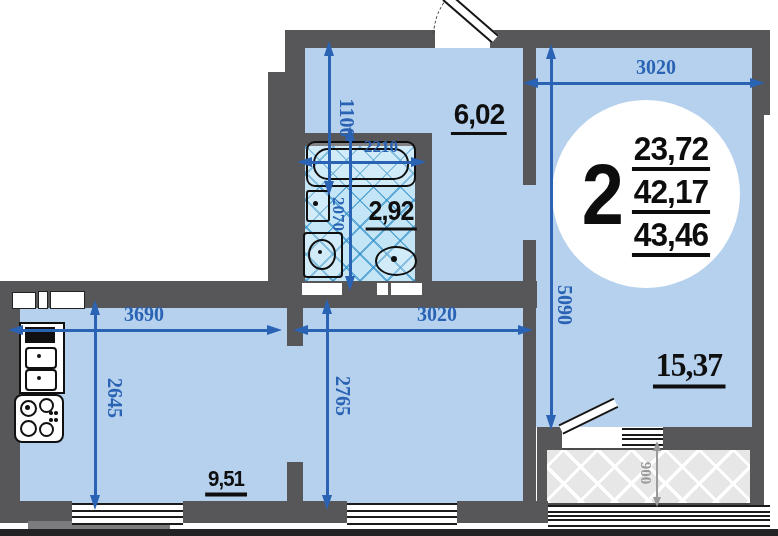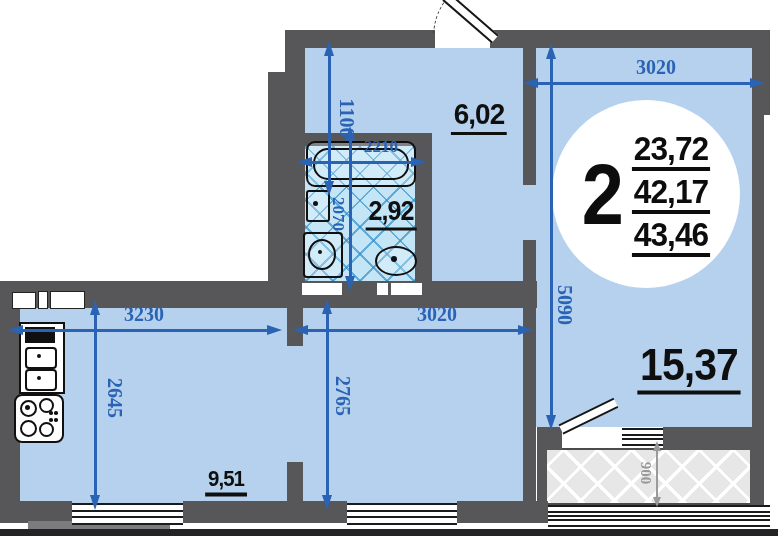--- a/index.html
+++ b/index.html
@@ -160,31 +160,31 @@
   <div class="dimv at ab" style="left:94px;top:314px;height:182px;"></div>
   <div class="dimh al ar" style="left:307px;top:329px;width:212px;"></div>
   <div class="dimv at ab" style="left:326px;top:313px;height:183px;"></div>
   <div class="dimv at ab sm gray" style="left:656px;top:450px;height:48px;width:2px;"></div>
 
   <div class="dlab v" style="left:346px;top:118px;">1100</div>
   <div class="dlab s" style="left:381px;top:147px;">2210</div>
   <div class="dlab v s" style="left:338px;top:214px;">2070</div>
   <div class="dlab" style="left:656px;top:67px;">3020</div>
   <div class="dlab v" style="left:564px;top:305px;">5090</div>
-  <div class="dlab" style="left:144px;top:314px;">3230</div>
+  <div class="dlab" style="left:144px;top:314px;">3690</div>
   <div class="dlab v" style="left:114px;top:398px;">2645</div>
   <div class="dlab" style="left:437px;top:314px;">3020</div>
   <div class="dlab v" style="left:342px;top:396px;">2765</div>
   <div class="dlab v g" style="left:645px;top:473px;">900</div>
 
   <div class="area" style="left:479px;top:116px;font-size:30px;">
     <span style="border-bottom-width:3.5px;">6,02</span></div>
   <div class="area" style="left:391px;top:213px;font-size:27px;">
     <span style="border-bottom-width:3.5px;">2,92</span></div>
-  <div class="area" style="left:689px;top:367px;font-size:44px;">
+  <div class="area" style="left:689px;top:367px;font-size:34px;font-family:Liberation Serif, serif;">
     <span>15,37</span></div>
   <div class="area" style="left:226px;top:481px;font-size:22px;">
     <span>9,51</span></div>
 
   <div class="badge">
     <div class="badge-num">2</div>
     <div class="badge-col">
       <div>23,72</div>
       <div>42,17</div>
       <div>43,46</div>

